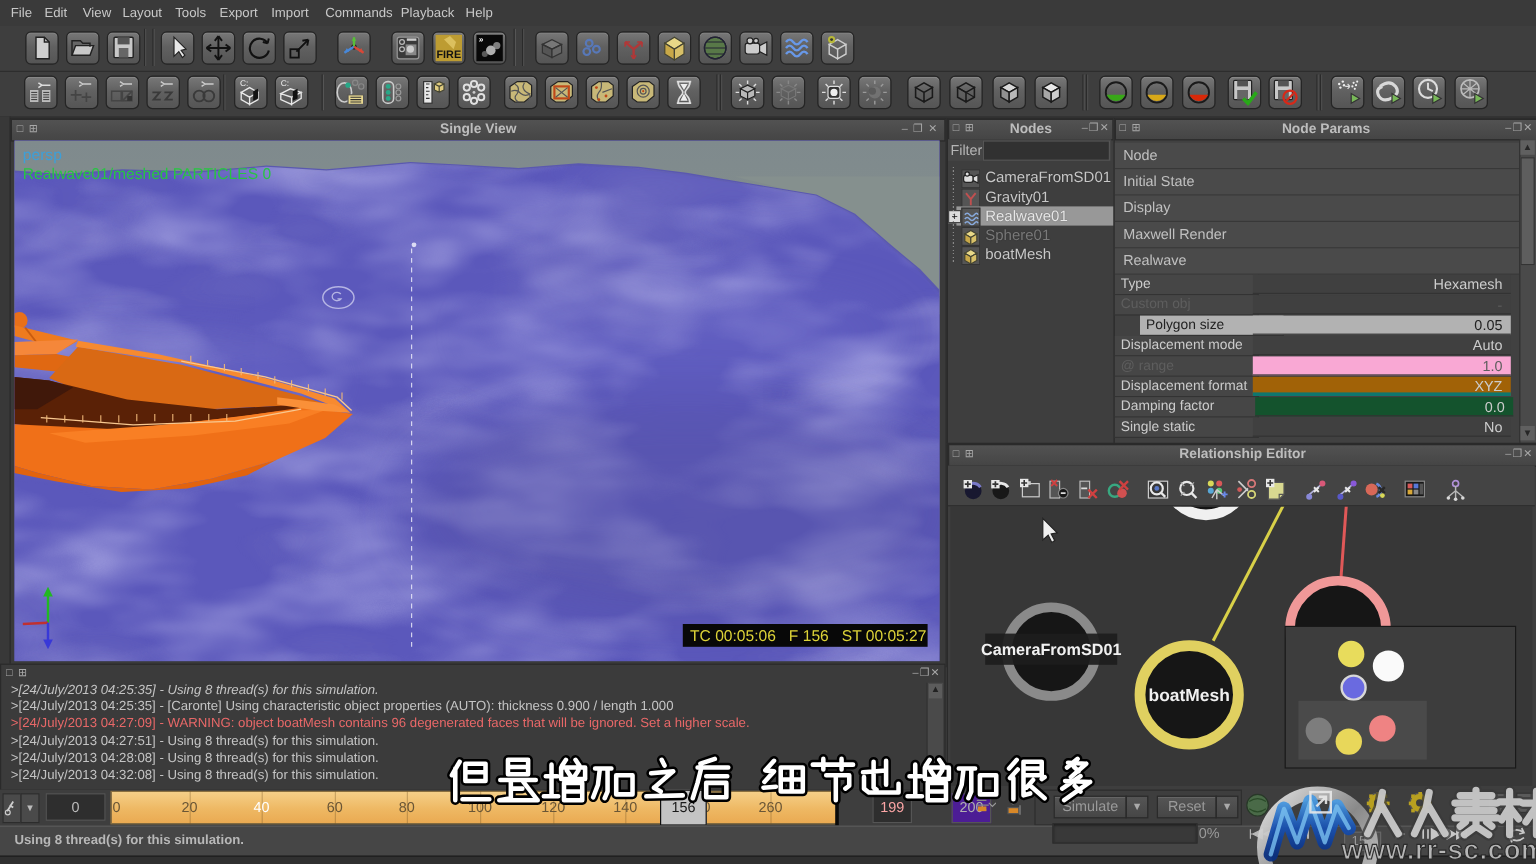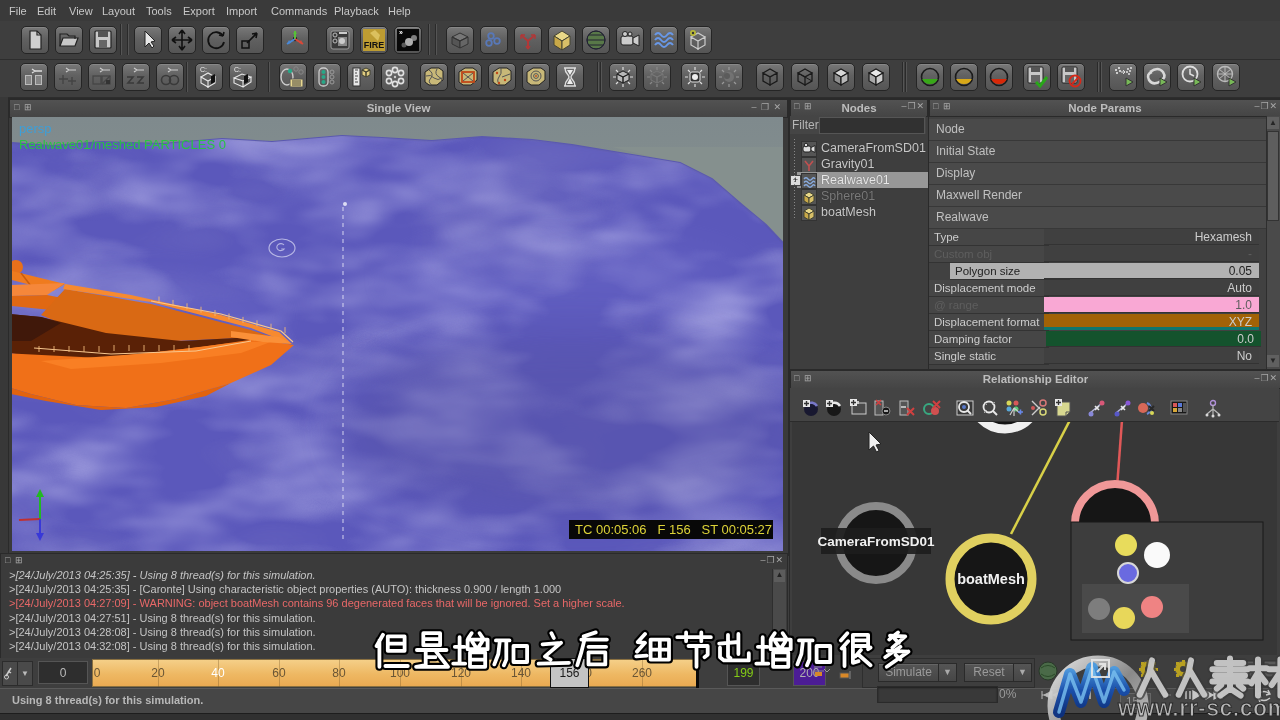--- a/index.html
+++ b/index.html
@@ -755,21 +755,21 @@
 <div class="abs" style="left:461px;top:1px;width:1px;height:28px;background:rgba(120,90,40,0.35);"></div>
 <div class="abs" style="left:461px;top:8px;width:40px;margin-left:-20px;text-align:center;color:#6a5636;font-size:12px;">120</div>
 <div class="abs" style="left:521px;top:1px;width:1px;height:28px;background:rgba(120,90,40,0.35);"></div>
 <div class="abs" style="left:521px;top:8px;width:40px;margin-left:-20px;text-align:center;color:#6a5636;font-size:12px;">140</div>
 <div class="abs" style="left:582px;top:1px;width:1px;height:28px;background:rgba(120,90,40,0.35);"></div>
 <div class="abs" style="left:582px;top:8px;width:40px;margin-left:-20px;text-align:center;color:#6a5636;font-size:12px;">160</div>
 <div class="abs" style="left:642px;top:1px;width:1px;height:28px;background:rgba(120,90,40,0.35);"></div>
 <div class="abs" style="left:642px;top:8px;width:40px;margin-left:-20px;text-align:center;color:#6a5636;font-size:12px;">260</div>
 <div class="abs" style="left:550px;top:0px;width:39px;height:30px;background:#c4c4c4;border:1px solid #111;box-sizing:border-box;color:#1a1a1a;font-size:12px;text-align:center;line-height:28px;">156</div>
 <div class="abs" style="left:696px;top:0px;width:3px;height:30px;background:#0a0a0a;"></div>
-<div class="abs" style="left:727px;top:3px;width:31px;height:23px;background:#2e2e2e;border:1px solid #555;color:#84cc16;font-size:12px;text-align:center;line-height:23px;">199</div>
+<div class="abs" style="left:727px;top:3px;width:31px;height:23px;background:#2e2e2e;border:1px solid #555;color:#fca5a5;font-size:12px;text-align:center;line-height:23px;">199</div>
 <div class="abs" style="left:793px;top:3px;width:31px;height:23px;background:#4c1d95;border:1px solid #555;color:#b0b0b0;font-size:12px;text-align:center;line-height:23px;">200</div>
 <div class="abs" style="left:810px;top:3px;width:20px;height:23px;"><svg width="20" height="23">
           <path d="M4 6 h8 M4 10 h10 M4 14 h8" stroke="#888" stroke-width="1"></path>
           <rect x="5" y="11" width="7" height="4" fill="#d88828"></rect>
           <path d="M14 8 l3 3 3 -3" stroke="#999" fill="none"></path>
         </svg></div>
 <div class="abs" style="left:836px;top:3px;width:20px;height:23px;"><svg width="20" height="23">
           <path d="M8 3 v6 m0 0 l-3 -3 m3 3 l3 -3" stroke="#aaa" fill="none"></path>
           <rect x="4" y="12" width="9" height="5" fill="#d88828" stroke="#555"></rect>
           <path d="M14 10 v8" stroke="#888"></path>

